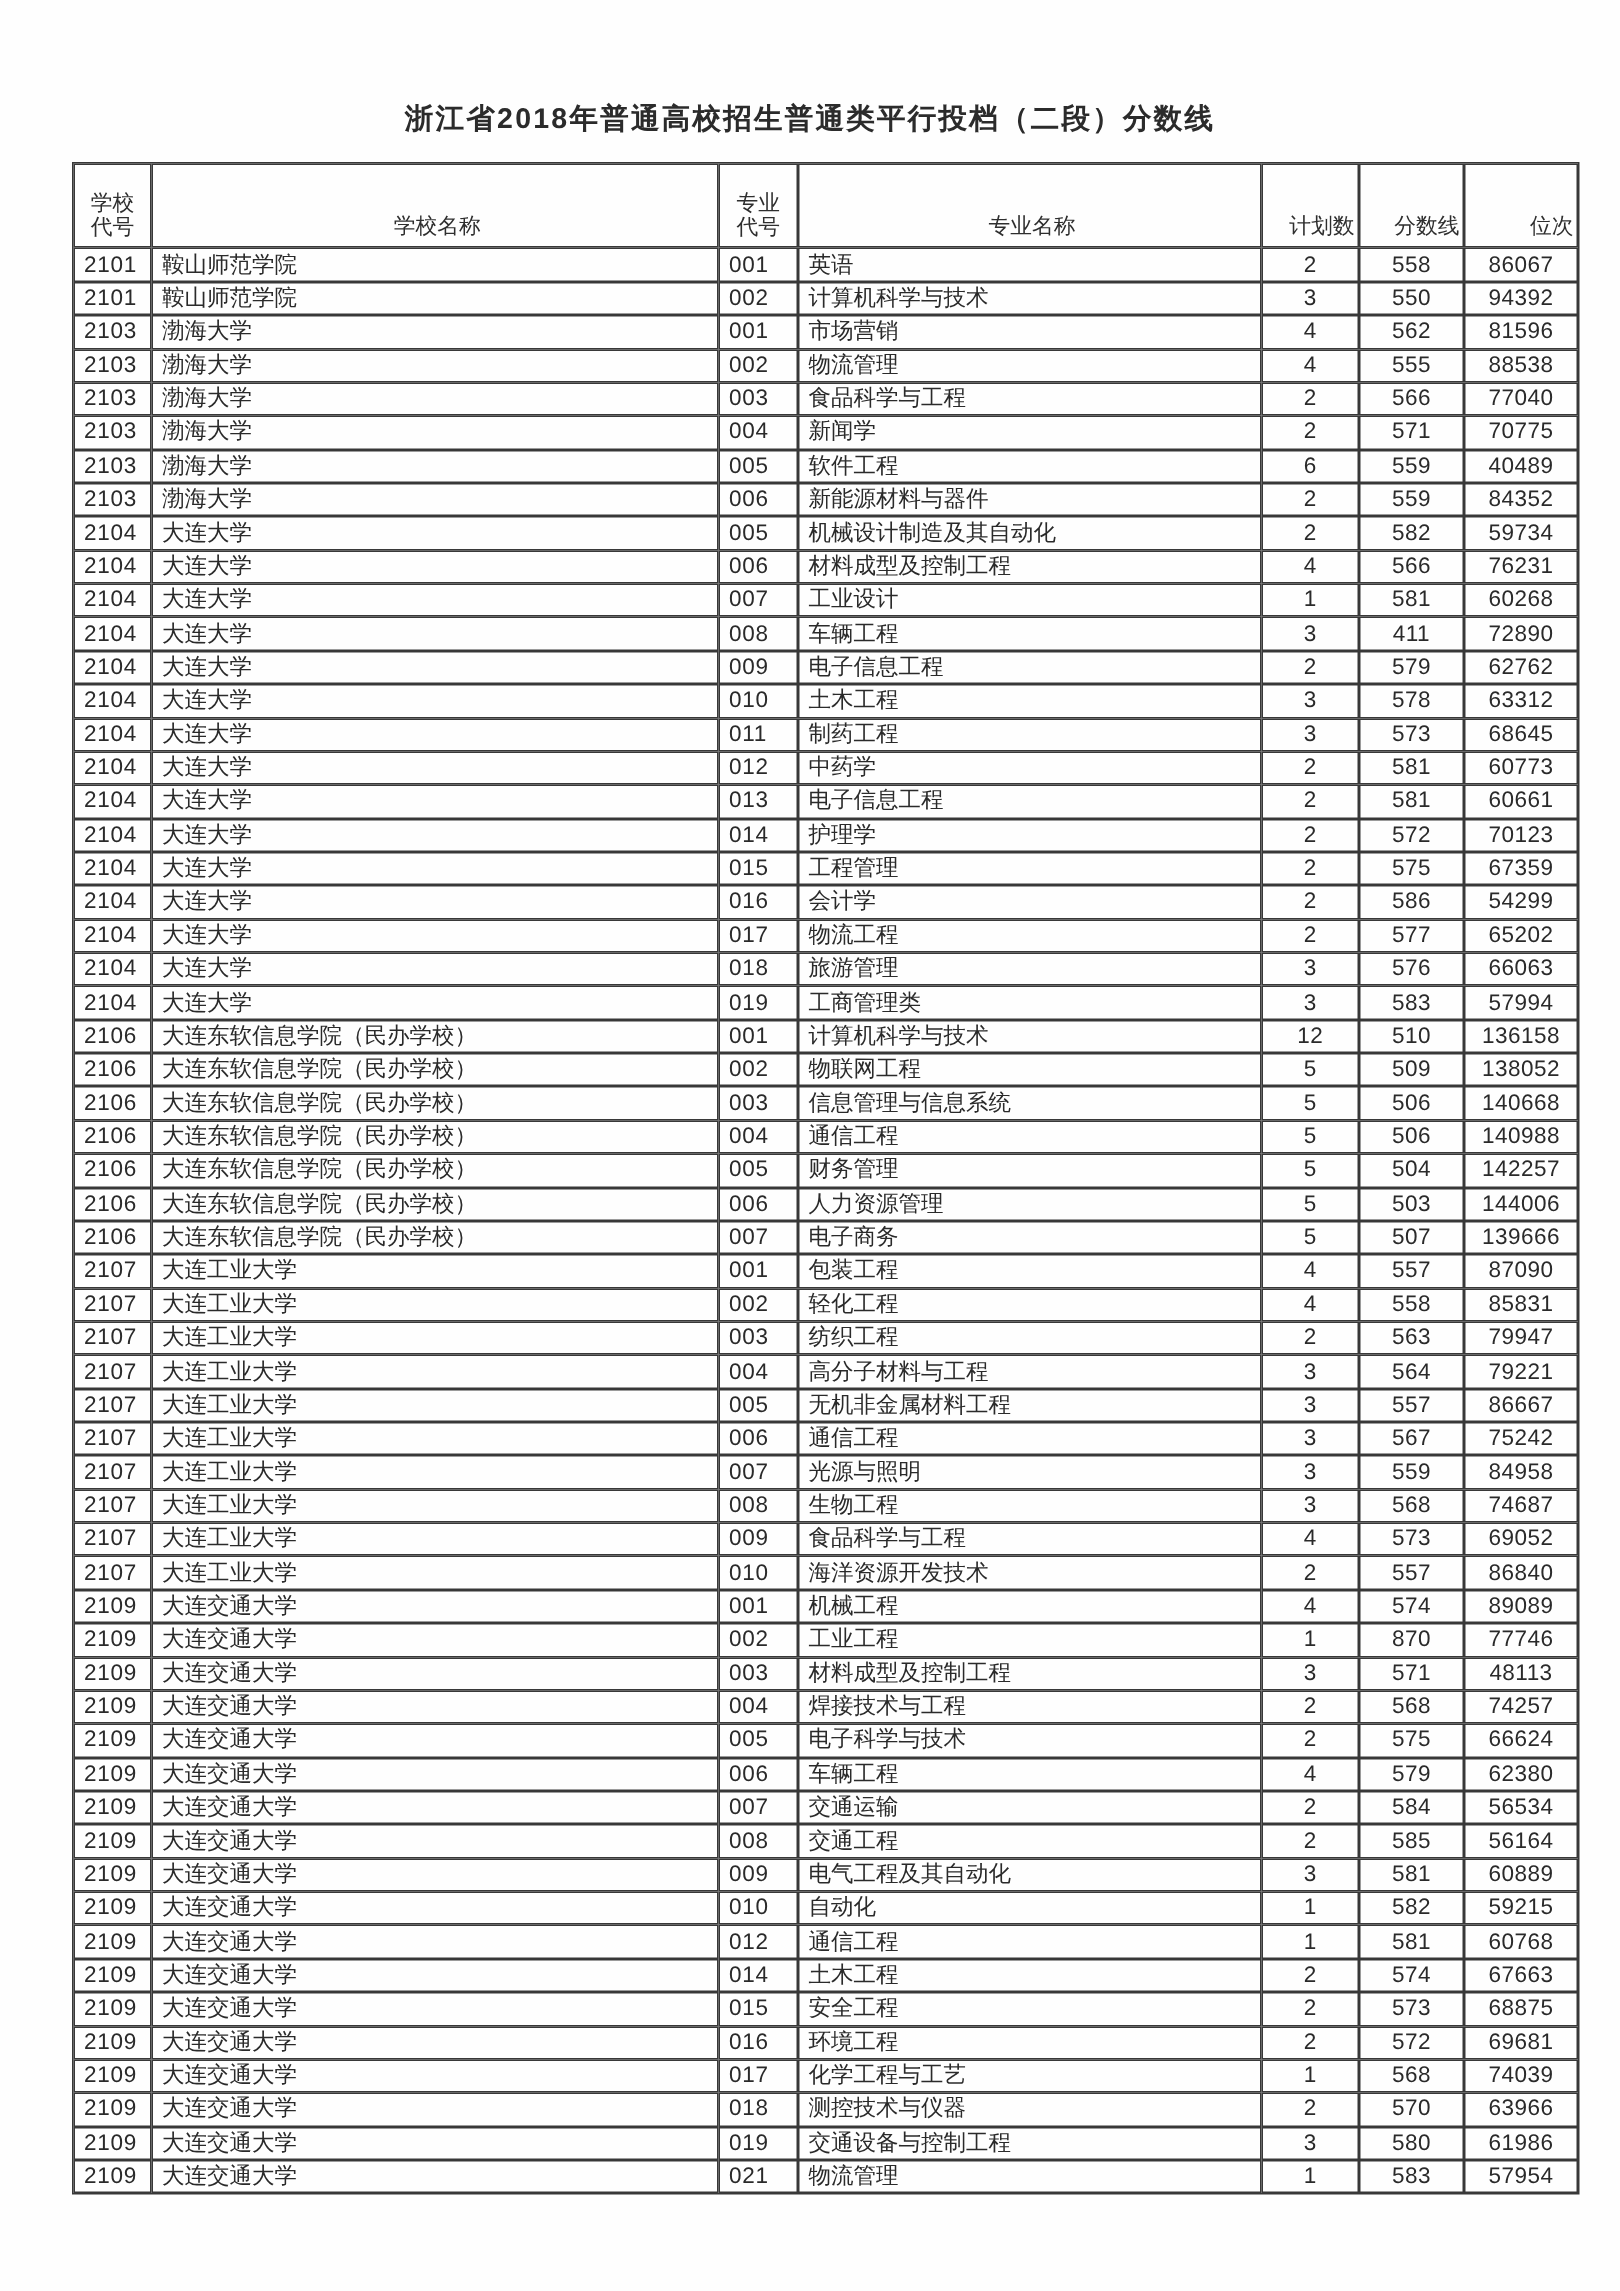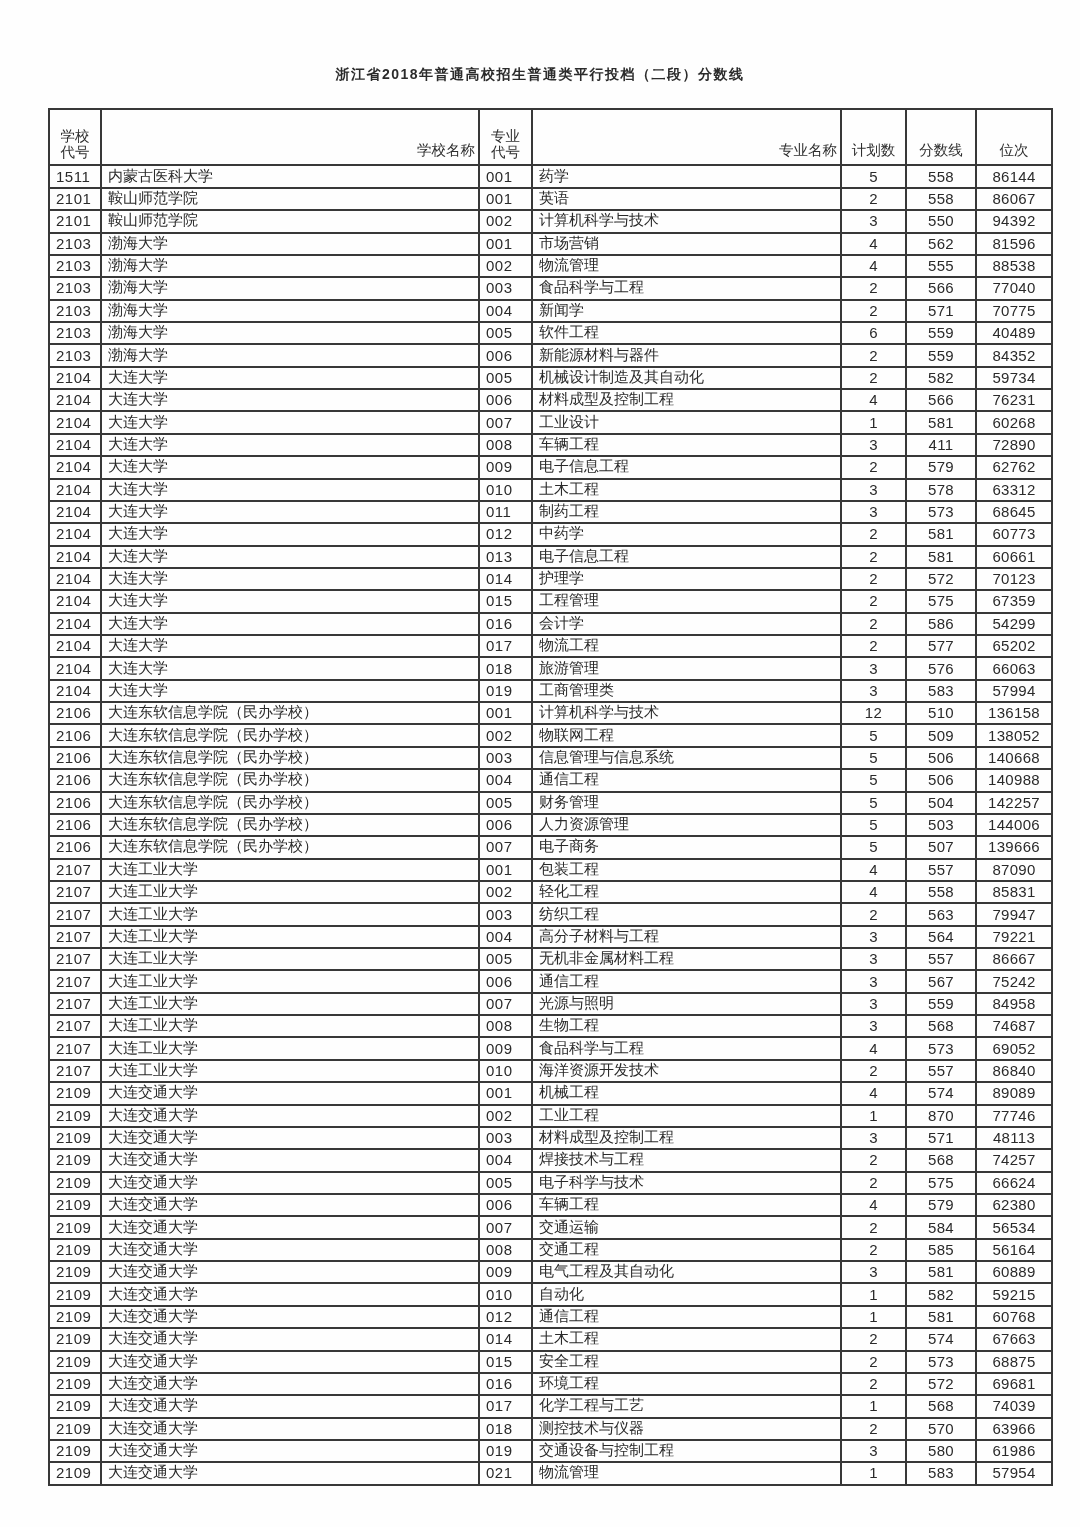--- a/index.html
+++ b/index.html
@@ -11,21 +11,21 @@
     color: #262626;
     position: relative;
     overflow: hidden;
   }
   .doc-title {
     position: absolute;
     top: 66px;
     left: 0;
     width: 1080px;
     text-align: center;
-    font-size: 14px;
+    font-size: 19px;
     font-weight: 600;
     letter-spacing: 1.5px;
     color: #2b2b2b;
   }
   table.score-table {
     position: absolute;
     left: 48px;
     top: 108px;
     width: 1003px;
     table-layout: fixed;
@@ -38,31 +38,31 @@
     box-sizing: border-box;
     overflow: hidden;
     white-space: nowrap;
   }
   .score-table th {
     height: 37px;
     font-weight: 400;
     font-size: 14.5px;
     vertical-align: bottom;
     padding: 2px 3px 4px 6px;
-    text-align: right;
+    text-align: center;
     color: #2e2e2e;
   }
   .score-table th.two-line {
     white-space: pre-line;
     line-height: 1.12;
     text-align: center;
     padding: 18px 2px 4px 2px;
   }
   .score-table th.num-head {
-    text-align: center;
+    text-align: right;
     padding: 2px 2px 4px 2px;
   }
   .score-table td {
     height: 22.37px;
     font-size: 15px;
     vertical-align: middle;
     color: #2a2a2a;
     padding: 0 4px 1px 6px;
   }
   .score-table td.c0 { letter-spacing: 0.5px; }
@@ -96,29 +96,20 @@
       <th class="two-line">专业
 代号</th>
       <th>专业名称</th>
       <th class="num-head">计划数</th>
       <th class="num-head">分数线</th>
       <th class="num-head">位次</th>
     </tr>
   </thead>
   <tbody>
       <tr>
-        <td class="c0">1511</td>
-        <td class="c1">内蒙古医科大学</td>
-        <td class="c2">001</td>
-        <td class="c3">药学</td>
-        <td class="c4">5</td>
-        <td class="c5">558</td>
-        <td class="c6">86144</td>
-      </tr>
-      <tr>
         <td class="c0">2101</td>
         <td class="c1">鞍山师范学院</td>
         <td class="c2">001</td>
         <td class="c3">英语</td>
         <td class="c4">2</td>
         <td class="c5">558</td>
         <td class="c6">86067</td>
       </tr>
       <tr>
         <td class="c0">2101</td>

